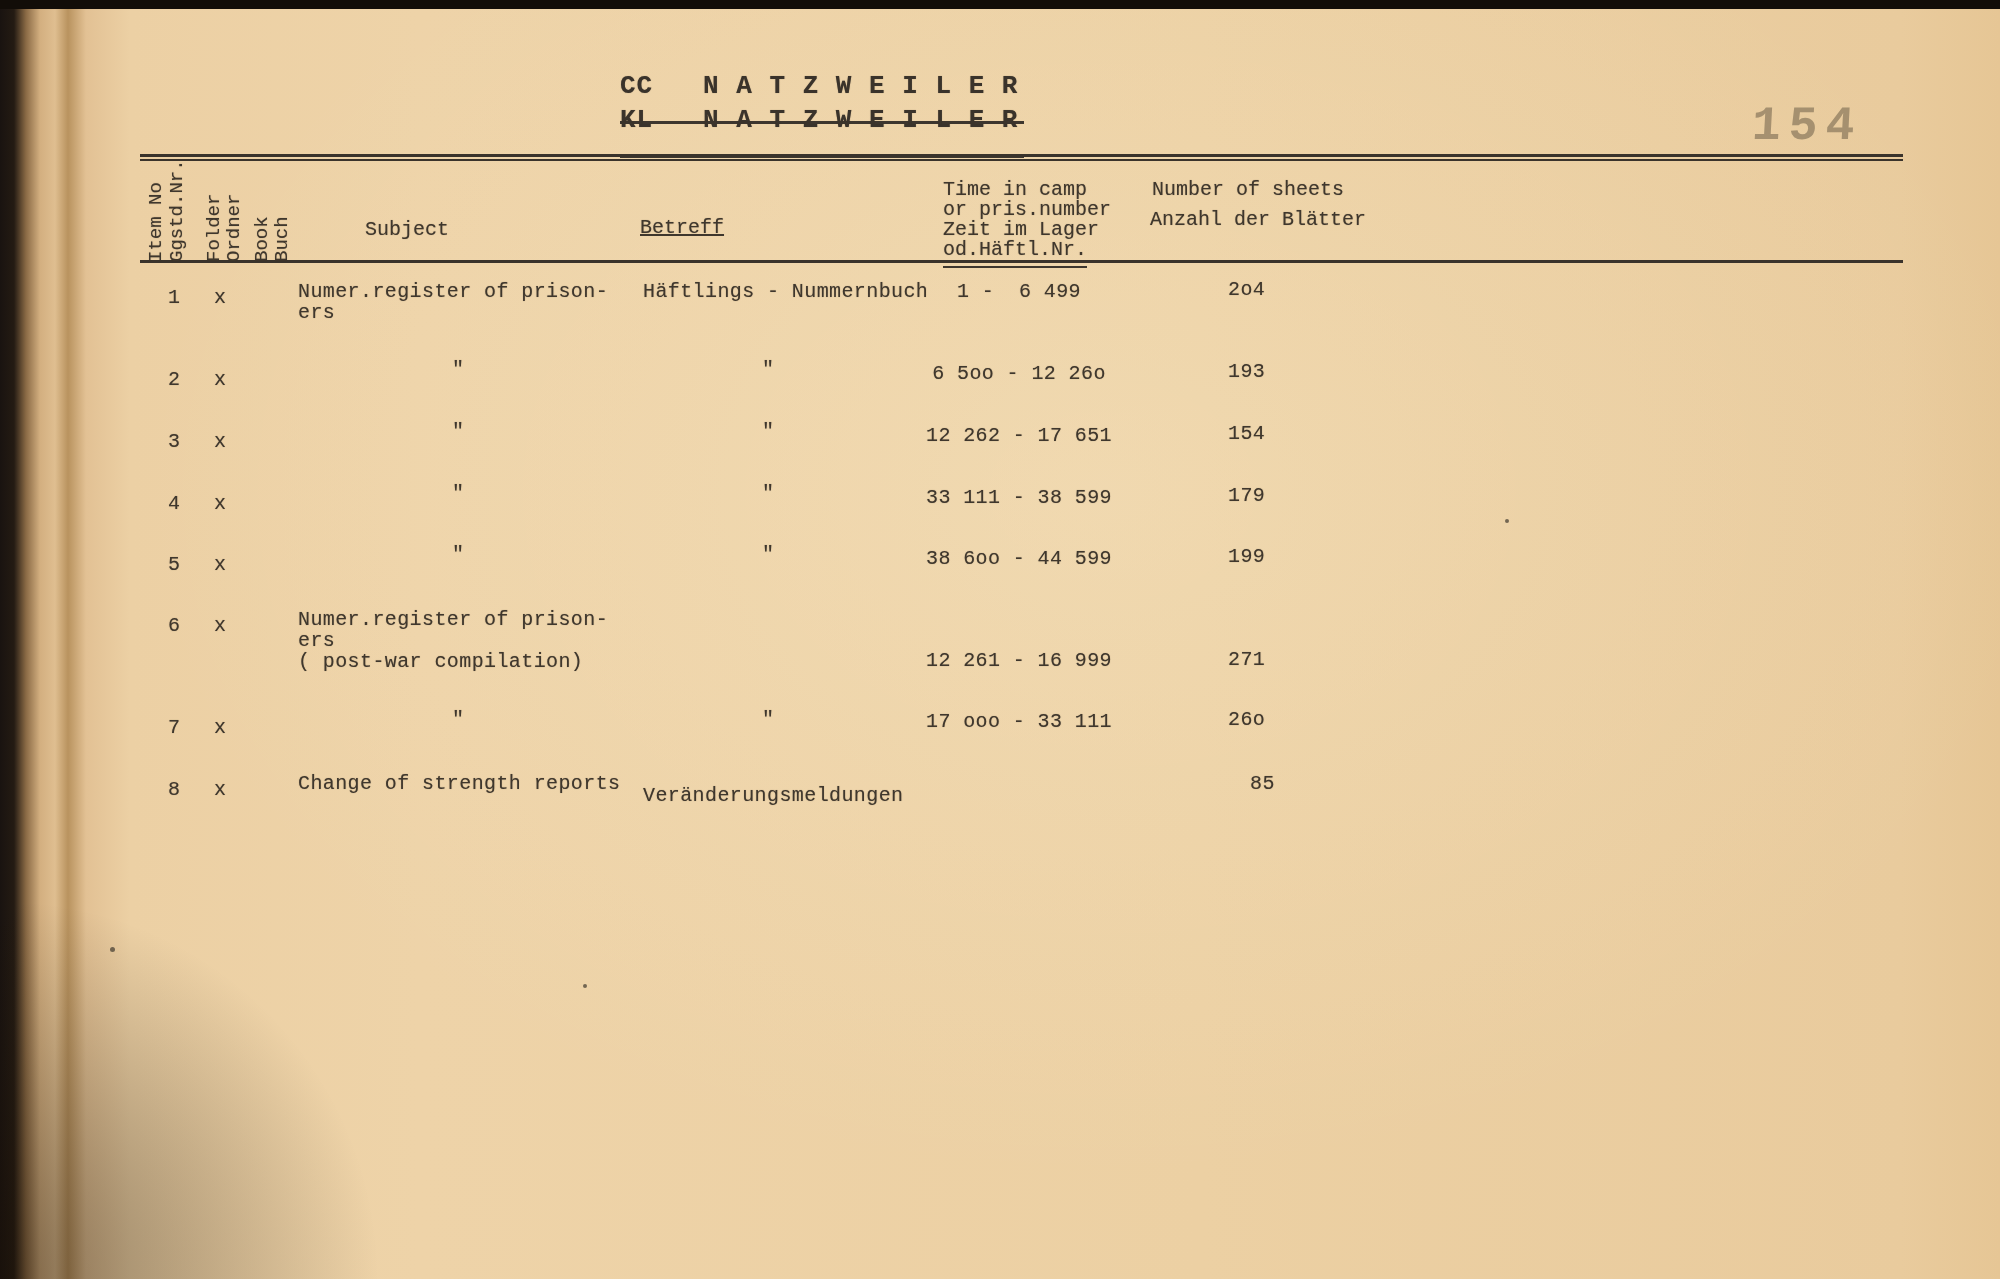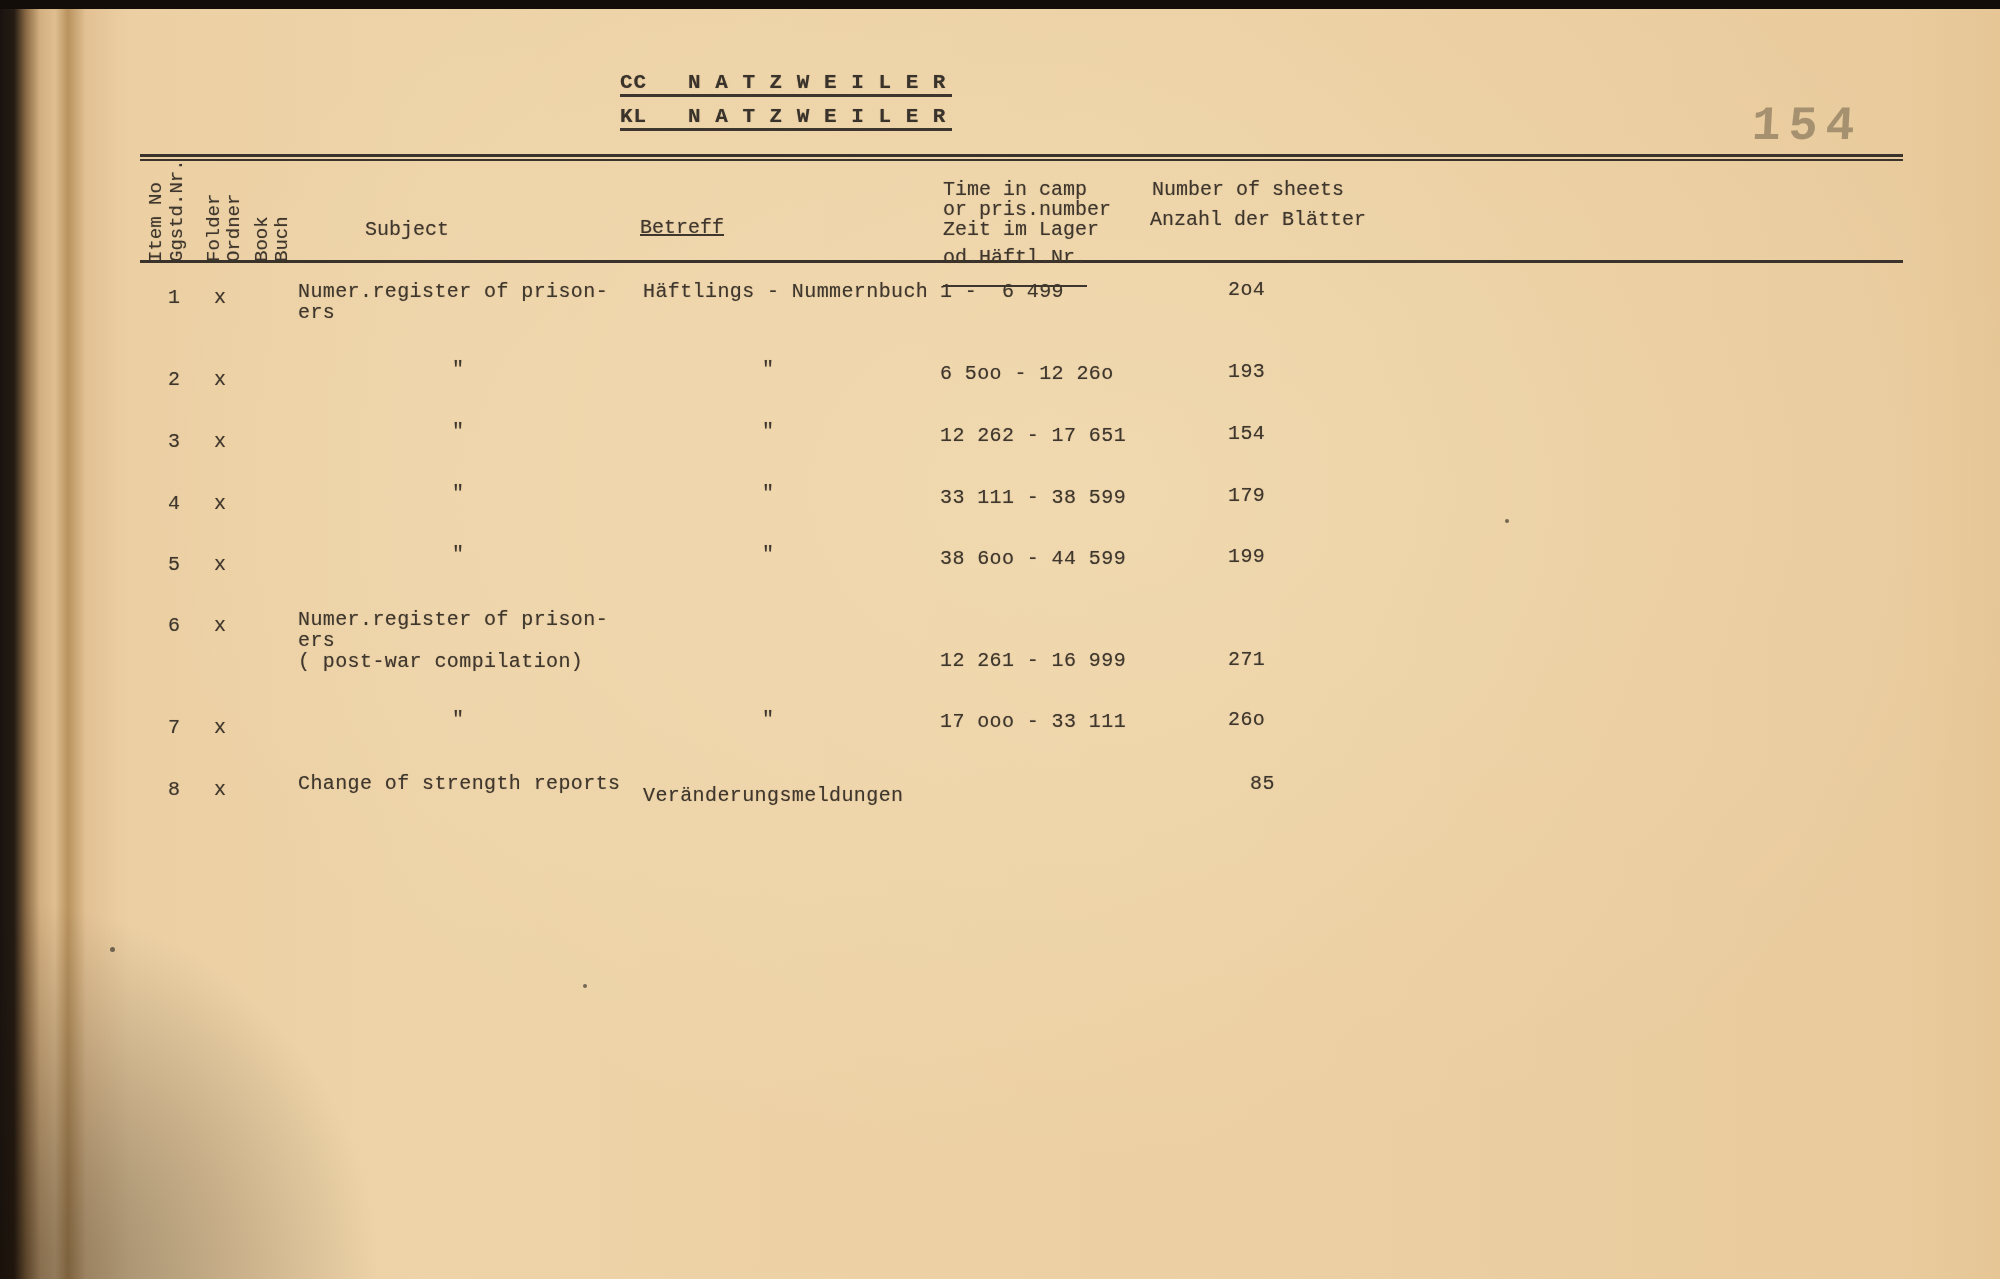--- a/index.html
+++ b/index.html
@@ -10,40 +10,40 @@
       radial-gradient(circle at 0% 100%, rgba(25,15,5,0.45), rgba(0,0,0,0) 16%),
       radial-gradient(ellipse at 55% 38%, rgba(255,246,218,0.22), rgba(0,0,0,0) 62%),
       linear-gradient(90deg, #191310 0px, #241b13 14px, #8a6a45 26px, #d3af80 40px,
         #dfbe90 55px, #b9935f 68px, #e2c194 86px, #ecd0a4 130px, #eed3a8 420px,
         #ecd0a3 1200px, #e9cb9d 1900px, #e6c695 2000px);
     font-family:"Liberation Mono","DejaVu Sans Mono",monospace;
     color:#3f372d;
     text-shadow:0 0 1px rgba(62,50,38,0.45);
   }
   .title {
-    position:absolute; font-size:21px; font-weight:bold; letter-spacing:1px;
-    border-bottom:3px solid #3d362e; padding:0 6px 0 0; white-space:pre; color:#3a332b;
+    position:absolute; font-size:26px; font-weight:bold; letter-spacing:1px;
+    border-bottom:3px solid #3d362e; padding:0 6px 20px 0; white-space:pre; color:#3a332b;
   }
   .stamp {
     position:absolute; left:1752px; top:90px; font-size:48px; font-weight:bold;
     letter-spacing:8px; color:#6e6049; opacity:0.55; transform:skewX(-3deg);
     text-shadow:none;
   }
   .rule { position:absolute; left:140px; width:1763px; background:#3a332b; }
   .rule1 { top:145px; height:7px; background:transparent;
            border-top:3px solid #3a332b; border-bottom:2px solid #3a332b; }
   .rule2 { top:251px; height:3px; }
   .rot {
     position:absolute; transform:rotate(-90deg); transform-origin:0 0;
     font-size:19px; line-height:20px; white-space:pre; top:253px;
   }
   .hdr { position:absolute; font-size:20px; line-height:20px; white-space:pre; }
-  .u { border-bottom:2px solid #3d362e; padding-bottom:17px;margin-top:8px; }
+  .u { border-bottom:2px solid #3d362e; padding-bottom:6px; }
   .cell { position:absolute; font-size:20px; line-height:21px; white-space:pre; letter-spacing:0.4px; }
-  .time { left:940px; width:262px; text-align:left; }
+  .time { left:888px; width:262px; text-align:center; }
   .speck { position:absolute; width:5px; height:5px; border-radius:50%; background:#4a4136; opacity:0.75; }
 </style>
 </head>
 <body>
 
 <div class="paper">
 
   <div class="title" style="left:620px; top:62px;">CC   N A T Z W E I L E R</div>
   <div class="title" style="left:620px; top:96px;">KL   N A T Z W E I L E R</div>
 

